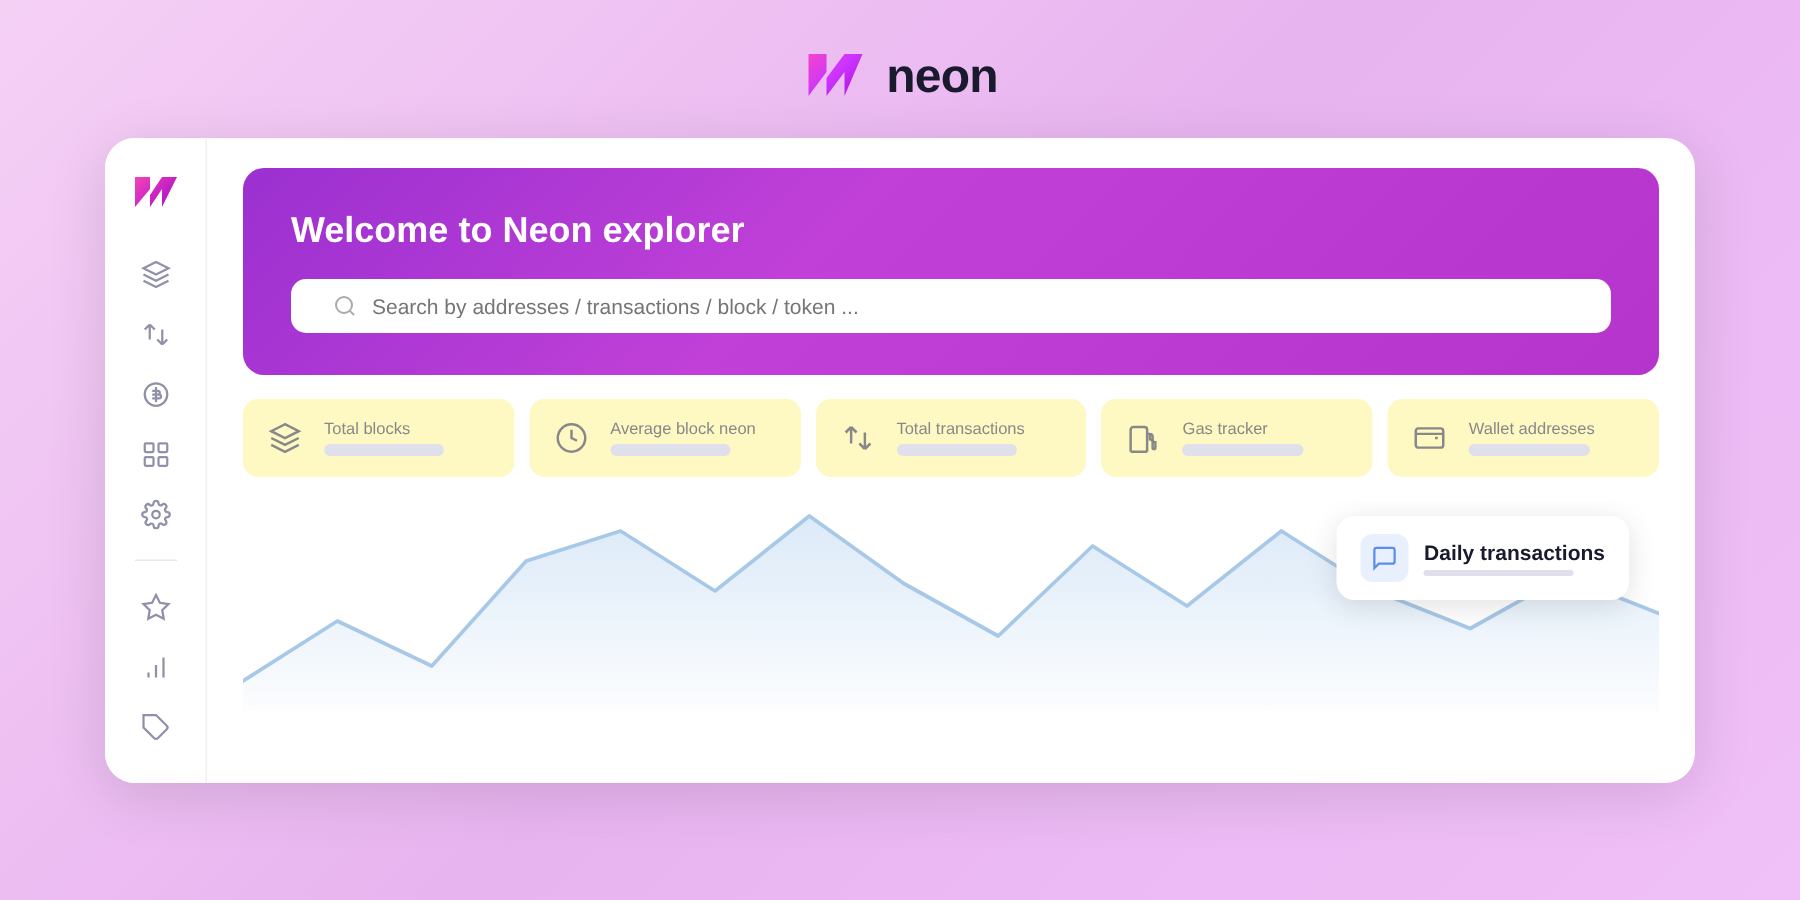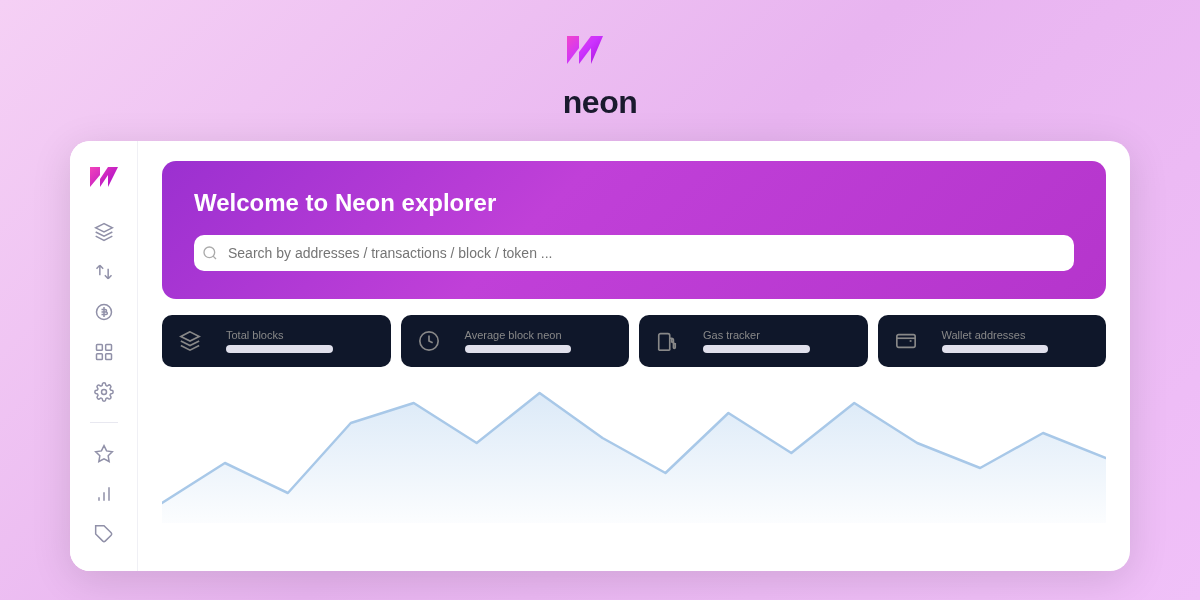--- a/index.html
+++ b/index.html
@@ -10,24 +10,24 @@
       display: flex;
       flex-direction: column;
       align-items: center;
       font-family: -apple-system, BlinkMacSystemFont, 'Segoe UI', sans-serif;
       overflow: hidden;
     }
 
     
     .top-logo {
       display: flex;
+      align-items: center;
       gap: 12px;
       margin-top: 28px;
       margin-bottom: 20px;
-      flex-direction: column;
     }
     .neon-logo-icon {
       width: 44px;
       height: 44px;
     }
     .neon-wordmark {
       font-size: 32px;
       font-weight: 700;
       color: #1a1a2e;
       letter-spacing: -0.5px;
@@ -103,21 +103,21 @@
       font-size: 24px;
       font-weight: 700;
       margin-bottom: 18px;
       color: #ffffff;
     }
     .search-bar {
       background: white;
       border-radius: 10px;
       display: flex;
       align-items: flex-end;
-      padding: 10px 8px;
+      padding: 10px 28px;
       gap: 10px;
       margin-top: 12px;
     }
     .search-bar input {
       border: none;
       outline: none;
       font-size: 14px;
       color: #666;
       width: 100%;
       background: transparent;
@@ -129,26 +129,26 @@
     }
 
     
     .stats-row {
       display: flex;
       gap: 10px;
       margin-bottom: 16px;
     }
     .stat-card {
       flex: 1;
-      background: #0f172a;
+      background: #fef9c3;
       border-radius: 10px;
       padding: 10px 12px;
       display: flex;
       align-items: center;
-      gap: 20px;
+      gap: 10px;
     }
     .stat-icon {
       width: 32px;
       height: 32px;
       display: flex;
       align-items: center;
       justify-content: center;
       color: #888;
     }
     .stat-icon svg {
@@ -351,20 +351,32 @@
             <circle cx="12" cy="12" r="10"></circle>
               <polyline points="12 6 12 12 16 14"></polyline>
           </svg>
         </div>
         <div class="stat-info">
           <div class="stat-label">Average block neon</div>
           <div class="stat-value-bar"></div>
         </div>
       </div>
 
+      <div class="stat-card">
+        <div class="stat-icon">
+          <svg viewBox="0 0 24 24" fill="none" stroke="currentColor" stroke-width="1.8">
+            <path d="M7 16V4m0 0L3 8m4-4l4 4"></path>
+              <path d="M17 8v12m0 0l4-4m-4 4l-4-4"></path>
+          </svg>
+        </div>
+        <div class="stat-info">
+          <div class="stat-label">Total transactions</div>
+          <div class="stat-value-bar"></div>
+        </div>
+      </div>
 
       <div class="stat-card">
         <div class="stat-icon">
           <svg viewBox="0 0 24 24" fill="none" stroke="currentColor" stroke-width="1.8">
             <path d="M3 22V6a2 2 0 012-2h8a2 2 0 012 2v16"></path>
               <path d="M3 22h12"></path>
               <path d="M15 9h2a2 2 0 012 2v2a2 2 0 002 2v4a1 1 0 01-2 0v-4a2 2 0 00-2-2v-4"></path>
           </svg>
         </div>
         <div class="stat-info">
@@ -397,16 +409,27 @@
             <stop offset="100%" stop-color="#b8d4f0" stop-opacity="0.05"></stop>
           </linearGradient>
         </defs>
 
         <path d="M0,140 L0,120 L64,80 L128,110 L192,40 L256,20 L320,60 L384,10 L448,55 L512,90 L576,30 L640,70 L704,20 L768,60 L832,85 L896,50 L960,75 L960,140 Z" fill="url(#chartGrad)"></path>
 
         <path d="M0,120 L64,80 L128,110 L192,40 L256,20 L320,60 L384,10 L448,55 L512,90 L576,30 L640,70 L704,20 L768,60 L832,85 L896,50 L960,75" fill="none" stroke="#a8c8e8" stroke-width="2.5" stroke-linejoin="round" stroke-linecap="round"></path>
       </svg>
 
       
+      <div class="daily-transactions-card">
+        <div class="dt-icon">
+          <svg width="18" height="18" viewBox="0 0 24 24" fill="none" stroke="#5a8dee" stroke-width="2">
+            <path d="M21 15a2 2 0 01-2 2H7l-4 4V5a2 2 0 012-2h14a2 2 0 012 2z"></path>
+          </svg>
+        </div>
+        <div>
+          <div class="dt-label">Daily transactions</div>
+          <div class="dt-bar"></div>
+        </div>
+      </div>
     </div>
 
   </div>
 </div>
 
 </body></html>

